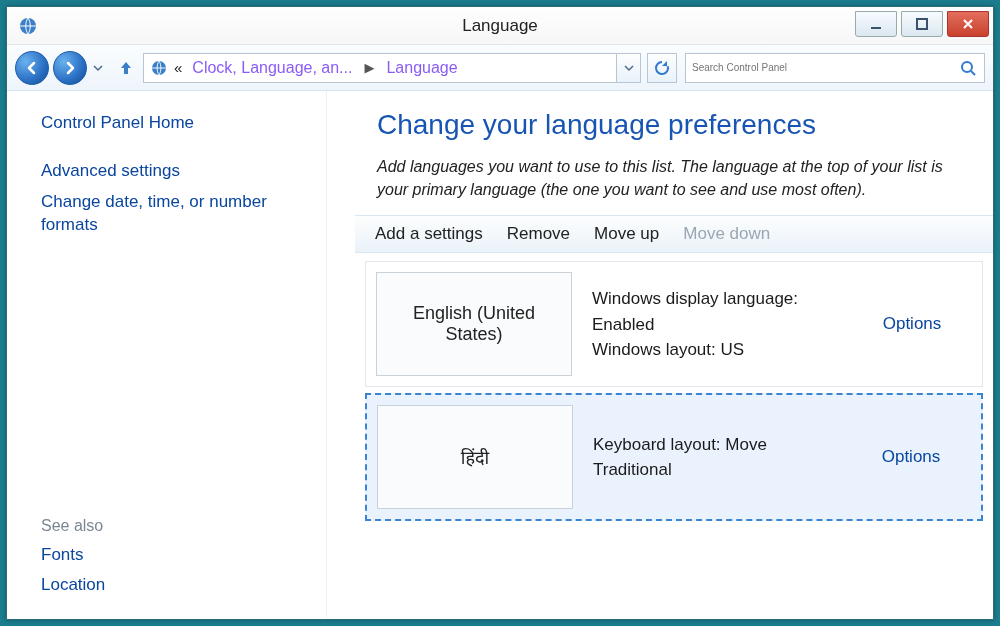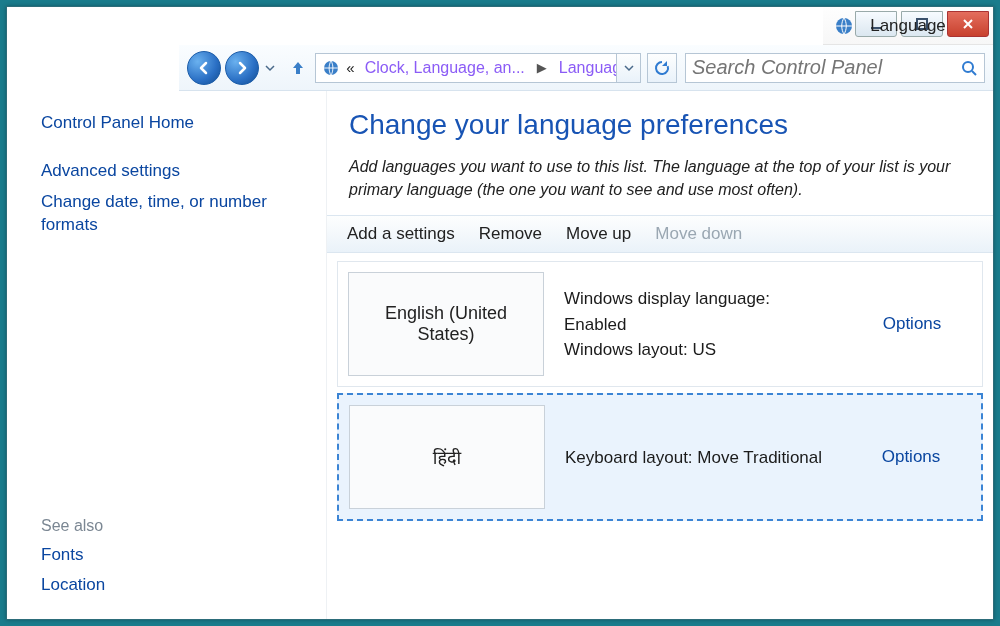--- a/index.html
+++ b/index.html
@@ -1,21 +1,21 @@
 <!DOCTYPE html>
 <html><head>
 <meta charset="utf-8">
 <style>
   * { box-sizing: border-box; margin: 0; padding: 0; font-family: "Segoe UI", Tahoma, sans-serif; }
   html, body { width: 1000px; height: 626px; overflow: hidden; }
   body { background: #1a7c8c; padding: 6px; }
   .window {
     width: 988px; height: 614px; background: #fff;
     border: 1px solid #2d6d7a; box-shadow: 0 0 4px rgba(0,0,0,.3);
-    display: flex; flex-direction: column; align-items: flex-end;
+    display: flex; flex-direction: column;
   }
   
   .titlebar {
     height: 38px; background: linear-gradient(#fefefe, #f7f7f7);
     display: flex; align-items: center; position: relative;
     border-bottom: 1px solid #e5e5e5;
   }
   .title-icon {
     width: 22px; height: 22px; margin-left: 10px;
     display: inline-flex; align-items: center; justify-content: center;
@@ -54,24 +54,24 @@
   .bc-icon{width:22px;height:22px;display:flex;align-items:center;justify-content:center;}
   .bc-prefix{font-size:15px;color:#222;margin:0 4px;}
   .bc-seg{font-size:16px;color:#8b5cf6;padding:0 6px;cursor:pointer;}
   .bc-arrow{font-size:13px;color:#555;padding:0 6px;cursor:pointer;}
   .bc-dd{position:absolute;right:0;top:0;height:28px;width:24px;border-left:1px solid #b6c6d5;
     display:flex;align-items:center;justify-content:center;cursor:pointer;background:linear-gradient(#fdfefe,#e9f2fa);}
   .refresh-btn{width:30px;height:30px;border:1px solid #b6c6d5;background:linear-gradient(#fdfefe,#e9f2fa);
     display:flex;align-items:center;justify-content:center;cursor:pointer;margin-right:8px;}
   .searchbox{width:300px;height:30px;border:1px solid #b6c6d5;background:#fff;
     display:flex;align-items:center;padding:0 6px;}
-  .searchbox input{flex:1;border:none;outline:none;font-size:20px;color:#8b5cf6;font-style:italic;background:transparent;}
+  .searchbox input{flex:1;border:none;outline:none;font-size:10px;color:#8b5cf6;background:transparent;}
   .searchbox .mag{width:20px;height:20px;display:flex;align-items:center;justify-content:center;}
   
-  .body{flex:1;display:flex;overflow:hidden;}
+  .body{flex:1;display:flex;overflow:hidden;gap:28px;}
   .sidebar{width:320px;min-width:320px;padding:22px 18px 14px 34px;border-right:1px solid #eef1f4;
     display:flex;flex-direction:column;}
   .side-link{color:#0a46a0;font-size:17px;cursor:pointer;margin-bottom:10px;}
   .side-link.home{margin-bottom:28px;}
   .side-link.multi{line-height:1.35;}
   .side-spacer{flex:1;}
   .see-also{color:#7b8793;font-size:16px;margin-bottom:10px;}
   .main{flex:1;display:flex;flex-direction:column;overflow:hidden;}
   .main-inner{padding:18px 22px 4px 22px;}
   h1.heading{color:#1854b4;font-weight:400;font-size:28px;margin-bottom:14px;}

